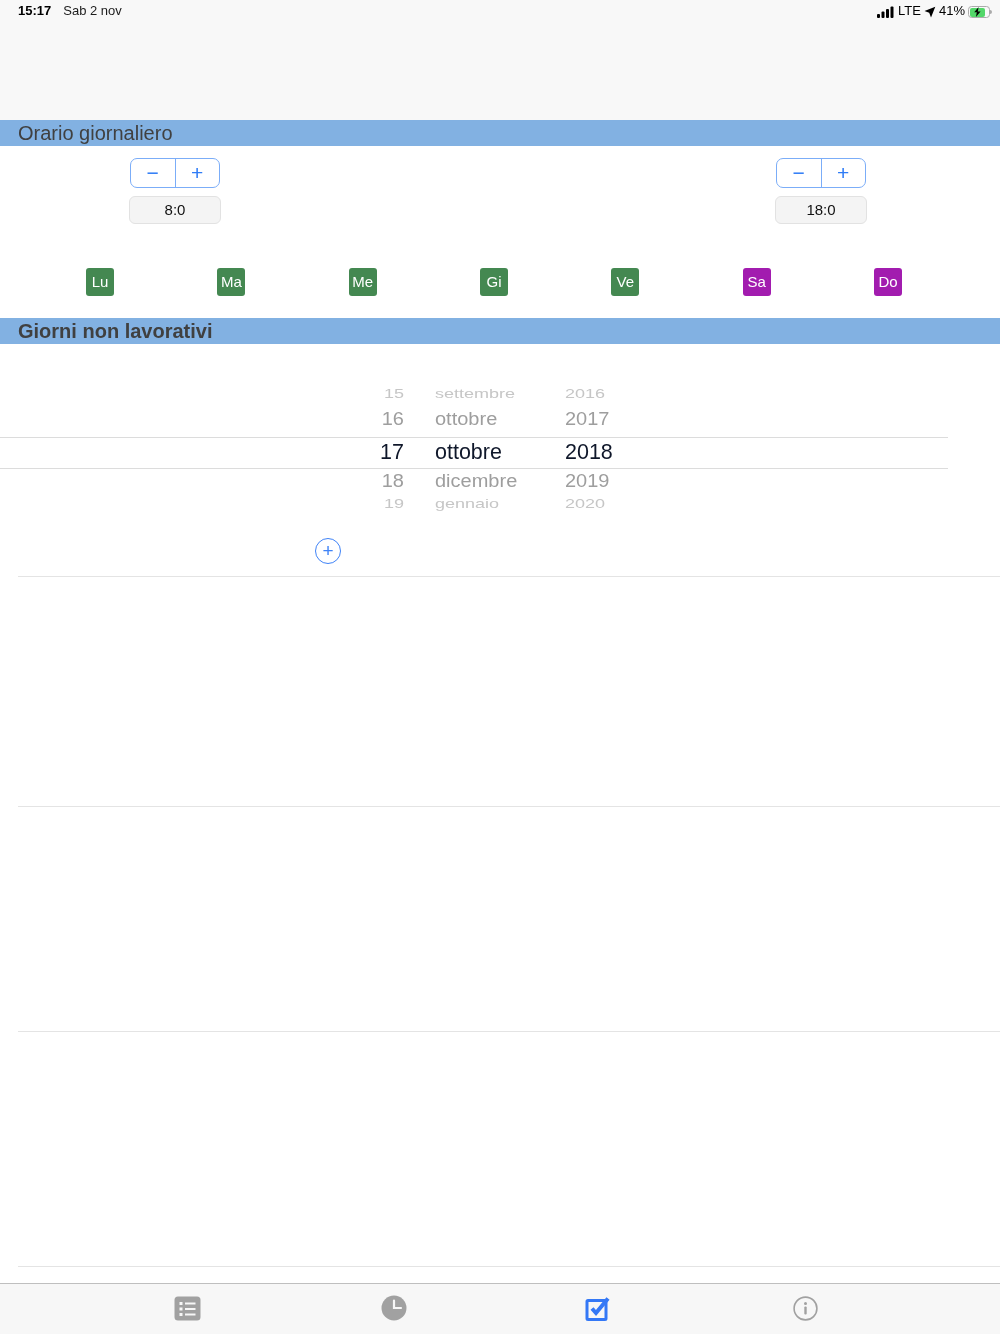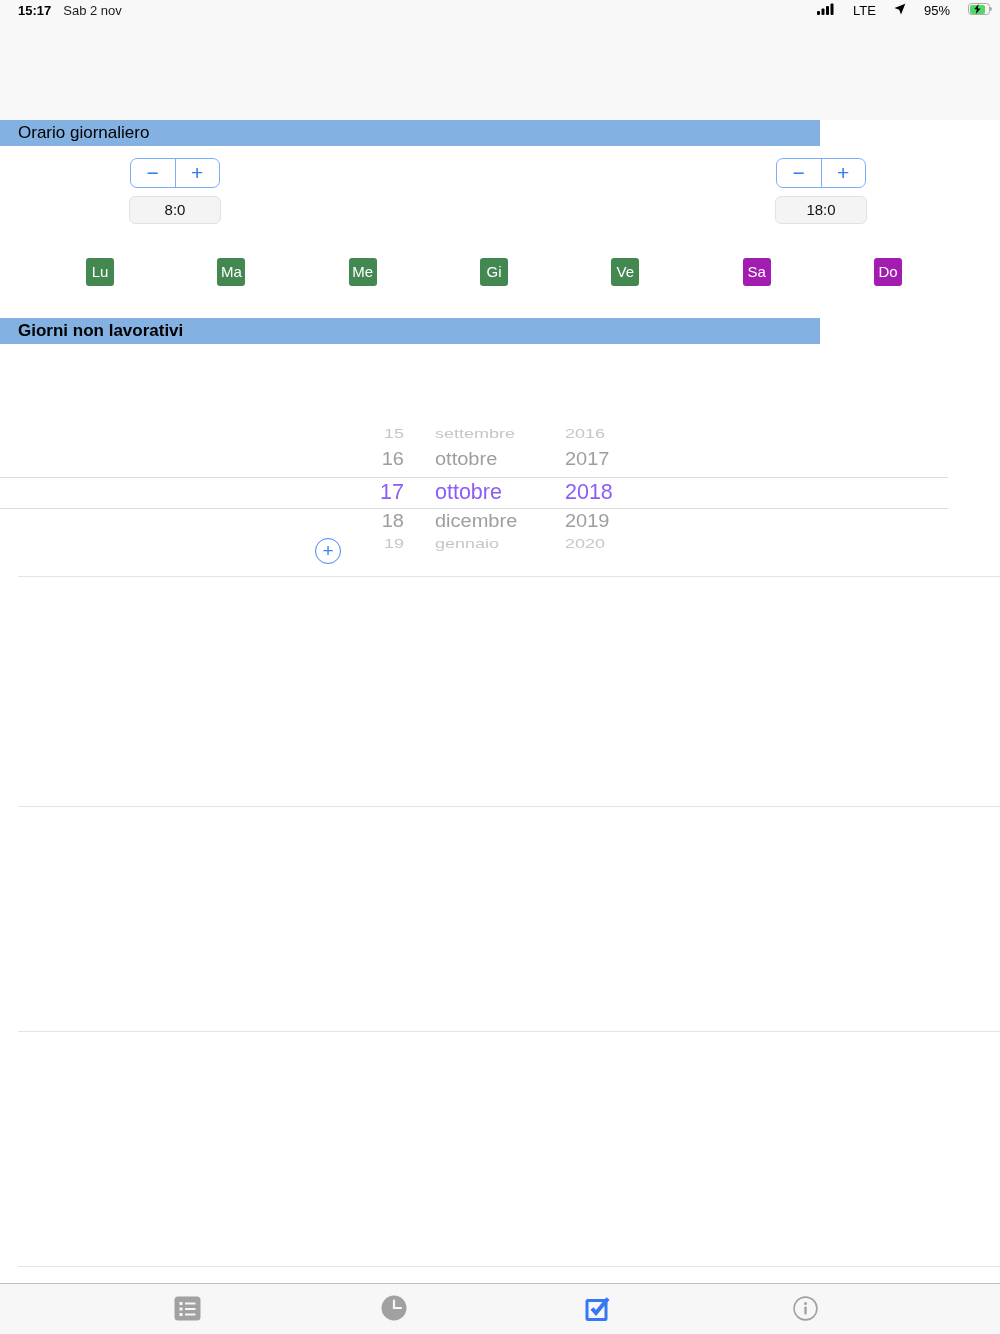--- a/index.html
+++ b/index.html
@@ -6,62 +6,62 @@
   html,body { width:1000px; height:1334px; }
   body { font-family:"Liberation Sans", sans-serif; background:#fff; position:relative; overflow:hidden; -webkit-font-smoothing:antialiased; }
   .page { position:absolute; inset:0; width:1000px; height:1334px; background:#fff; }
 
   
   .top-area { position:absolute; left:0; top:0; width:1000px; height:120px; background:#F8F8F8; }
   .status-bar { position:absolute; left:0; top:0; width:1000px; height:24px; font-size:13px; color:#000; }
   .sb-left { position:absolute; left:18px; top:3px; display:flex; gap:12px; align-items:center; }
   .sb-time { font-weight:700; }
   .sb-date { font-weight:400; color:#1c1c1c; }
-  .sb-right { position:absolute; right:7px; top:3px; display:flex; gap:18px; align-items:flex-start; }
+  .sb-right { position:absolute; right:7px; top:3px; display:flex; gap:3px; align-items:flex-end; }
   .sb-right svg { display:block; }
   .battery { position:relative; width:25px; height:12px; }
   .battery .shell { position:absolute; left:0; top:0; width:22px; height:12px; border:1px solid #ABABAB; border-radius:3.5px; }
   .battery .fill { position:absolute; left:1.5px; top:1.5px; width:15px; height:9px; background:#53D769; border-radius:2px; }
   .battery .nub { position:absolute; right:1px; top:4px; width:2px; height:4px; background:#ABABAB; border-radius:0 2px 2px 0; }
   .battery svg { position:absolute; left:5px; top:1px; }
   .page-title { position:absolute; left:18px; top:74px; font-size:34px; font-weight:700; color:#000; letter-spacing:0.2px; }
 
   
-  .sec-header { position:absolute; left:0; width:820px; height:26px; background:#82B1E2; color:#000000; font-size:17px; line-height:26px; padding-left:18px; }
+  .sec-header { position:absolute; left:0; width:1000px; height:26px; background:#82B1E2; color:#404040; font-size:20px; line-height:26px; padding-left:18px; }
   .sec-header.h1 { top:120px; }
   .sec-header.h2 { top:235px; }
   .sec-header.h3 { top:318px;font-weight:bold; }
 
   
   .stepper-group { position:absolute; width:92px; }
   .stepper-group.left  { left:129px; top:158px; }
   .stepper-group.right { left:775px; top:158px; }
   .stepper { display:flex; width:90px; height:30px; border:1px solid #7BADF8; border-radius:7px; overflow:hidden; background:#fff; margin:0 auto; }
   .stepper button { flex:1; background:transparent; border:none; color:#2F7CF6; font-size:21px; font-weight:300; line-height:26px; cursor:pointer; font-family:inherit; }
   .stepper button:first-child { border-right:1px solid #7BADF8; }
   .time-field { margin-top:8px; width:92px; height:28px; background:#F4F4F4; border:1px solid #E2E2E2; border-radius:6px; text-align:center; font-size:15px; line-height:26px; color:#111; font-family:inherit; }
 
   
-  .days-row { position:absolute; left:0; top:258px; width:988px; height:28px; padding:0 86px; display:flex; justify-content:space-between; }
+  .days-row { position:absolute; left:0; top:268px; width:988px; height:28px; padding:0 86px; display:flex; justify-content:space-between; }
   .day-btn { width:28px; height:28px; border:none; border-radius:3px; color:#fff; font-size:15px; line-height:28px; text-align:center; cursor:pointer; font-family:inherit; padding:0; }
   .day-btn.working { background:#448851; }
   .day-btn.nonworking { background:#a21caf; }
 
   
-  .picker { position:absolute; left:0; top:344px; width:948px; height:172px; overflow:hidden; background:#fff;margin-top:40px; }
+  .picker { position:absolute; left:0; top:344px; width:948px; height:172px; overflow:hidden; background:#fff; }
   .sel-line { position:absolute; left:0; width:1000px; height:1px; background:#DCDCDC; }
   .sel-line.top { top:93px; }
   .sel-line.bottom { top:124px; }
   .picker-row { position:absolute; left:340px; width:300px; display:flex; align-items:center; }
   .p-day { width:64px; text-align:right; }
   .p-month { width:130px; margin-left:31px; text-align:left; }
   .p-year { width:64px; text-align:left; }
   .picker-row.dist2 { font-size:18px; color:#C6C6C6; transform:scaleY(0.72); }
   .picker-row.dist1 { font-size:20px; color:#9E9E9E; transform:scaleY(0.88); }
-  .picker-row.dist0 { font-size:21.5px; color:#8b5cf6; }
+  .picker-row.dist0 { font-size:21.5px; color:#0f172a; }
   .r0 { top:40px; }  .r1 { top:64px; }  .r2 { top:96px; } .r3 { top:126px; } .r4 { top:150px; }
 
   
   .add-btn { position:absolute; left:315px; top:538px; width:26px; height:26px; border-radius:50%; border:1.5px solid #3F83F7; background:#fff; color:#3F83F7; font-size:19px; font-weight:300; line-height:22px; text-align:center; cursor:pointer; font-family:inherit; padding:0; }
   .divider { position:absolute; left:18px; width:982px; height:1px; background:#E4E4E4; }
   .d1 { top:576px; } .d2 { top:806px; } .d3 { top:1031px; } .d4 { top:1266px; }
 
   
   .tab-bar { position:absolute; left:0; top:1283px; width:1000px; height:51px; background:#F7F7F7; border-top:1px solid #BFBFBF; }
   .tab { position:absolute; top:0; width:60px; height:51px; display:flex; align-items:center; justify-content:center; background:none; border:none; cursor:pointer; color:#A1A1A1; }
@@ -89,21 +89,21 @@
                 <rect x="13.5" y="0.5" width="3" height="11.5" rx="1"></rect>
               </g>
             </svg>
         </span>
         <span>LTE</span>
         <span>
           <svg width="12" height="12" viewBox="0 0 12 12">
               <path d="M11.3 0.7 L0.5 5 L5.2 6.8 L7 11.5 Z" fill="#000"></path>
             </svg>
         </span>
-        <span>95%</span>
+        <span>41%</span>
         <span class="battery">
           <span class="shell"></span>
             <span class="fill"></span>
             <span class="nub"></span>
           <svg width="9" height="10" viewBox="0 0 9 10">
               <path d="M5.6 0 L1.2 5.2 H3.8 L2.9 10 L7.6 4.4 H4.8 Z" fill="#000"></path>
             </svg>
         </span>
       </div>
     </div>

